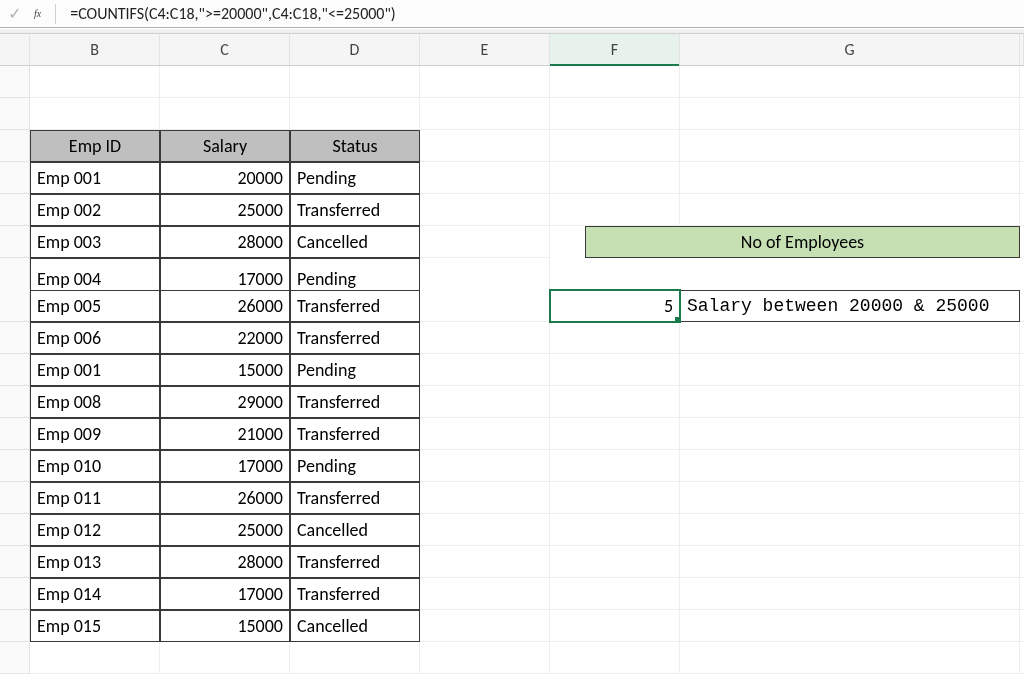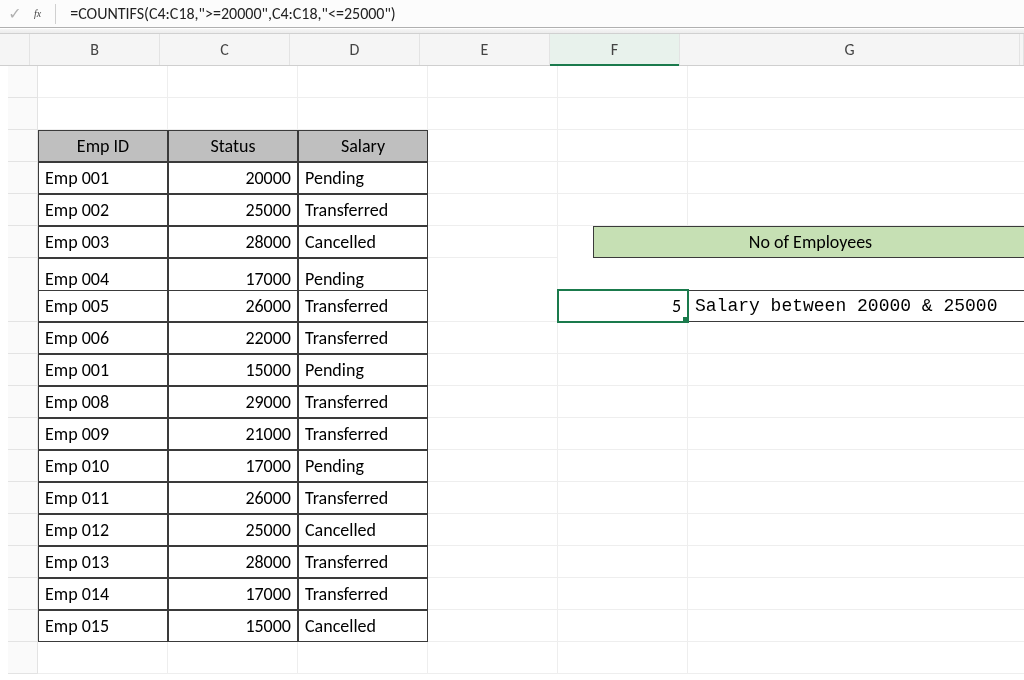--- a/index.html
+++ b/index.html
@@ -88,21 +88,20 @@
       content: "";
       position: absolute;
       left: 0; right: 0; bottom: -1px;
       height: 2px;
       background: #1a7a4c;
     }
 
     .rows {
       display: grid;
       grid-template-rows: repeat(19, 32px);
-      padding-left: 8px;
     }
     .row {
       display: grid;
       grid-template-columns: 30px 130px 130px 130px 130px 130px 340px 4px;
       height: 32px;
     }
     .cell {
       border-right: 1px solid #eeeeee;
       border-bottom: 1px solid #eeeeee;
       padding: 0 6px;
@@ -212,22 +211,22 @@
         <div class="cell"></div>
         <div class="cell"></div>
         <div class="cell"></div>
         <div class="cell"></div>
         <div class="cell"></div>
       </div>
 
     <div class="row">
       <div class="cell rh"></div>
       <div class="cell thead">Emp ID</div>
+      <div class="cell thead">Salary</div>
       <div class="cell thead">Status</div>
-      <div class="cell thead">Salary</div>
       <div class="cell"></div>
       <div class="cell"></div>
       <div class="cell"></div>
       <div class="cell"></div>
     </div>
 
     <div class="row">
         <div class="cell rh"></div>
         <div class="cell tdata left">Emp 001</div>
         <div class="cell tdata right">20000</div>

